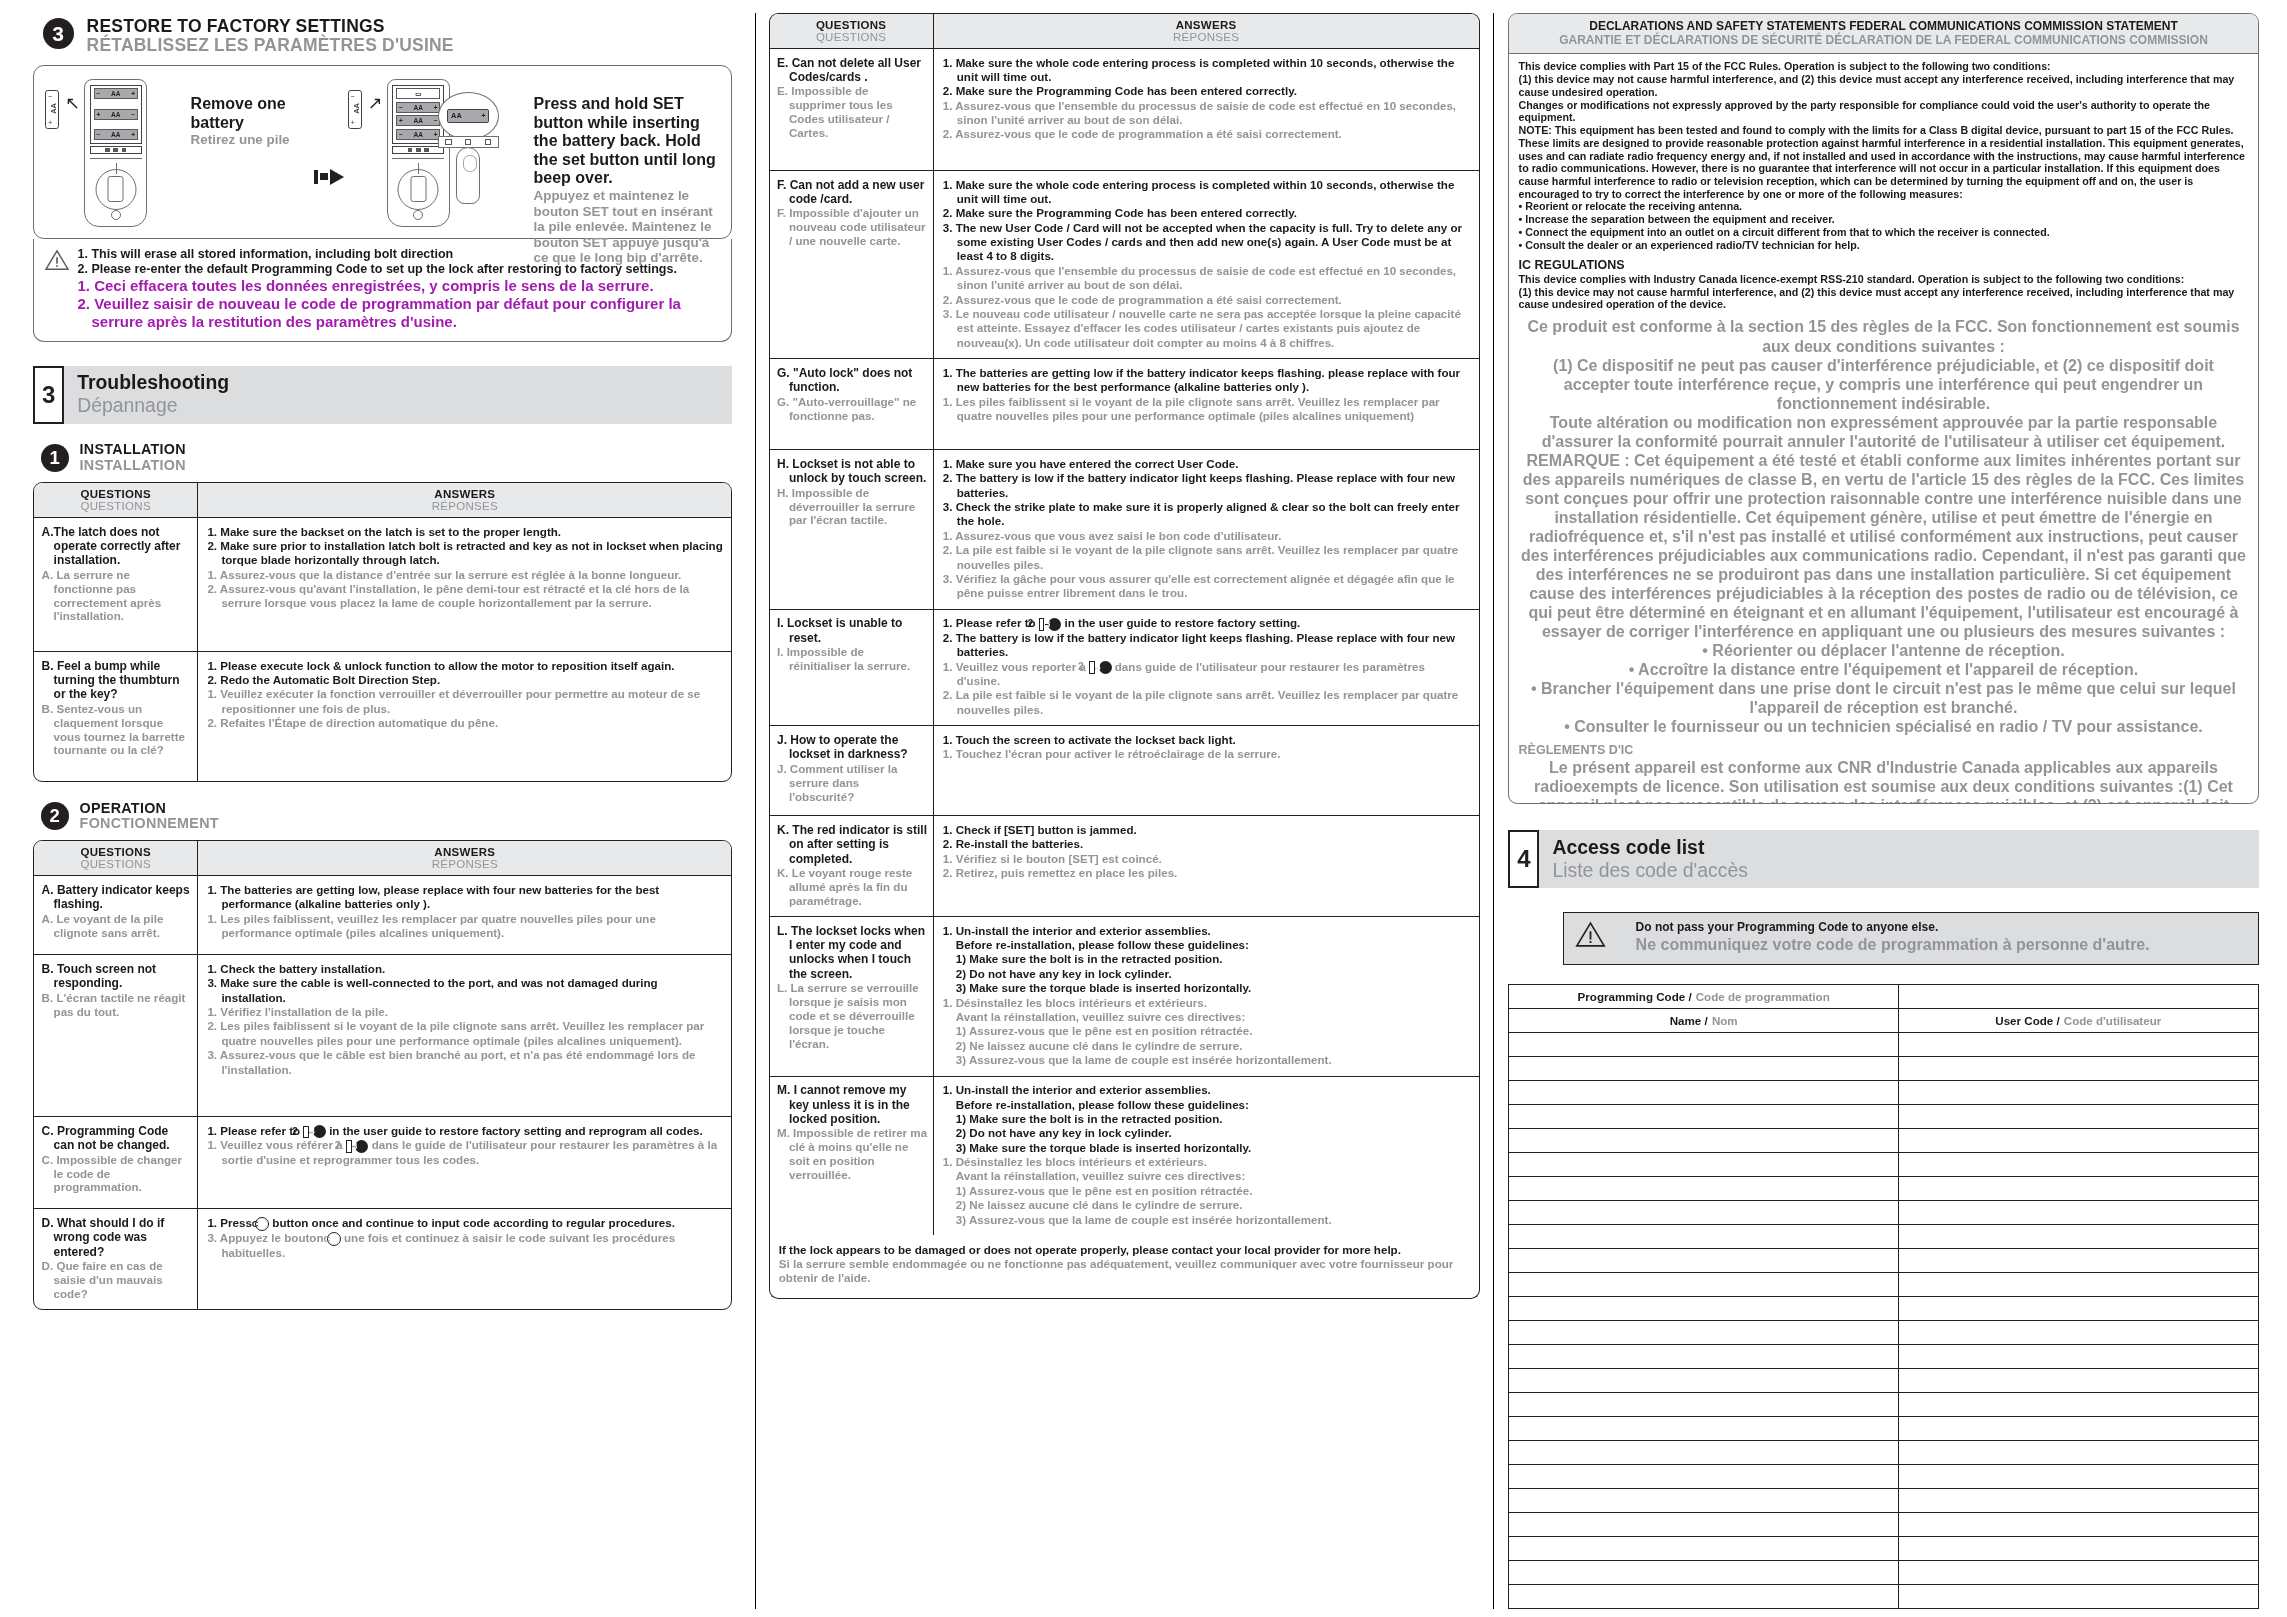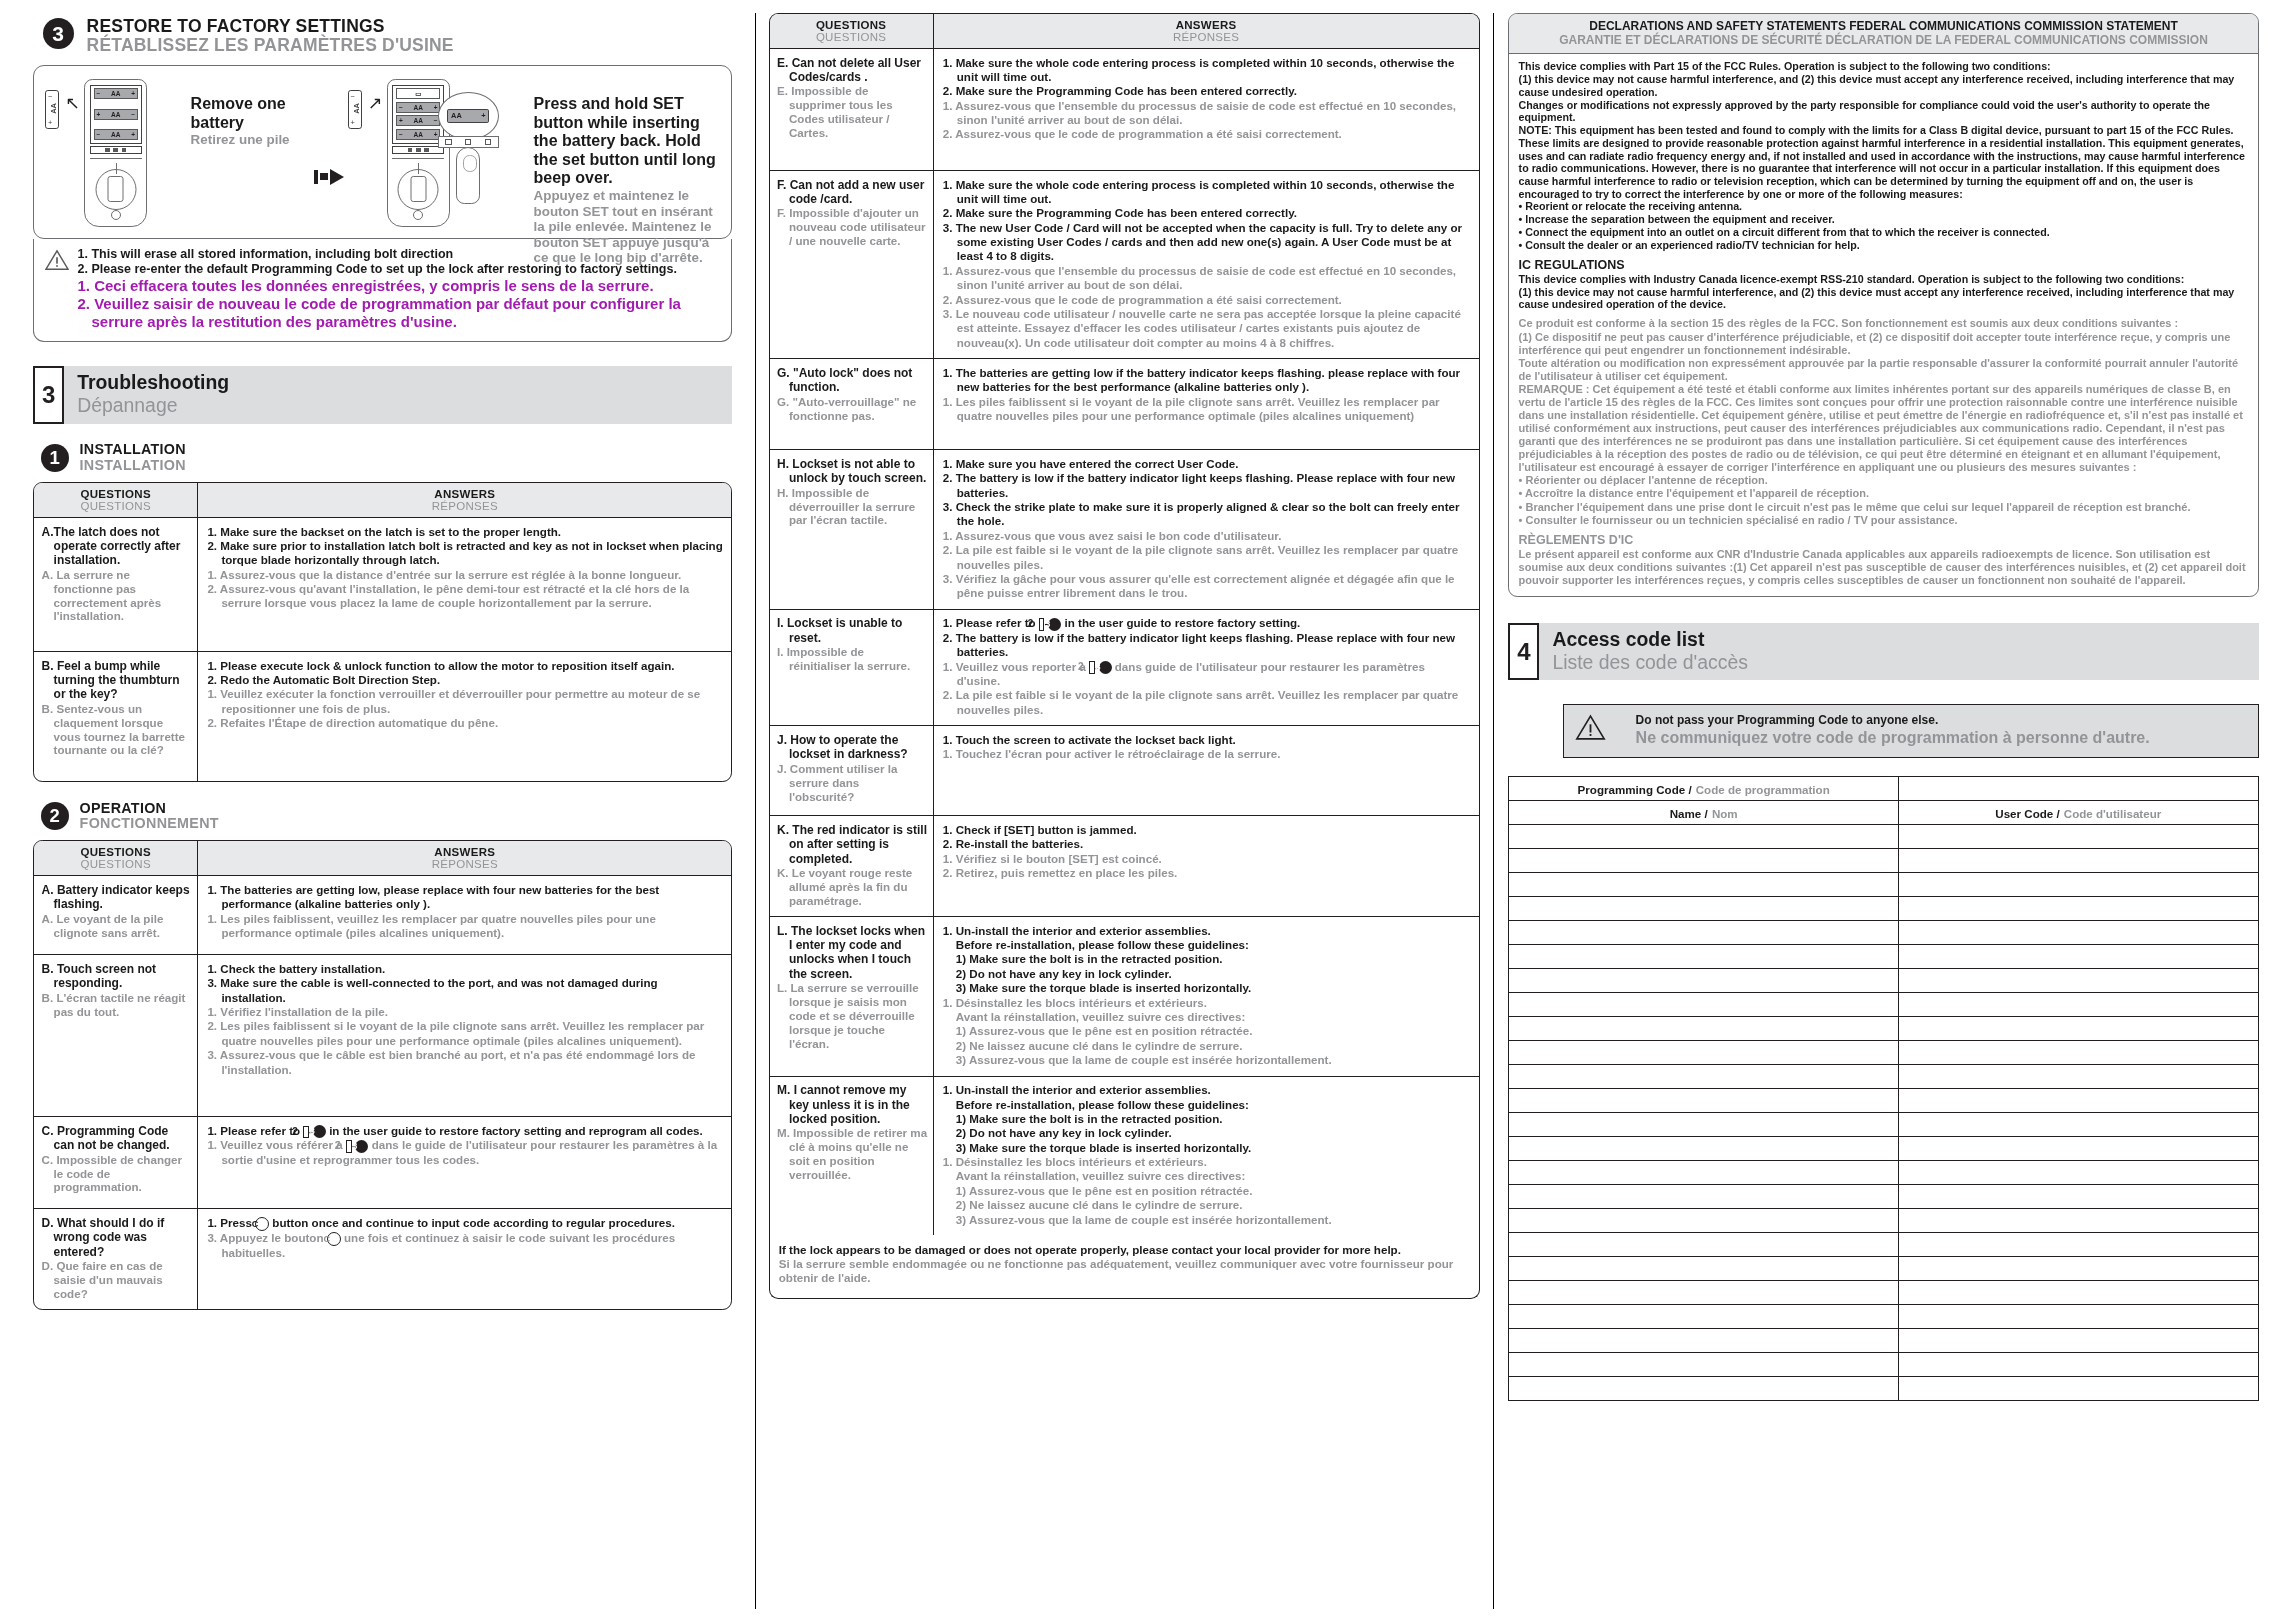--- a/index.html
+++ b/index.html
@@ -207,21 +207,21 @@
   .fn-en { font-size: 11.6px; font-weight: bold; }
   .fn-fr { font-size: 11.6px; font-weight: bold; color: #929497; }
 
   
   .fcc-box { border: 1.5px solid #6d6e71; border-radius: 9.2px; overflow: hidden; }
   .fcc-head { background: #e8e9ea; text-align: center; padding: 4.6px 7.4px 5.5px; border-bottom: 1.3px solid #6d6e71; line-height: 1.2; }
   .fcc-h-en { font-size: 12px; font-weight: bold; }
   .fcc-h-fr { font-size: 12px; font-weight: bold; color: #929497; }
   .fcc-body { padding: 6.5px 9.2px 8.3px 9.2px; line-height: 1.19; }
   .p-en { font-size: 10.7px; font-weight: bold; display: block; }
-  .p-fr { font-size: 11px; font-weight: bold; color: #929497; display: block; }
+  .p-fr { font-size: 16px; font-weight: bold; color: #929497; display: block; text-align: center; }
   .p-gap { margin-top: 6.5px; }
   .sec-title-en { font-size: 12.5px; font-weight: bold; display: block; margin-top: 6.5px; }
   .sec-title-fr { font-size: 12.5px; font-weight: bold; color: #929497; display: block; margin-top: 6.5px; }
 
   
   .note-box {
     background: #dcdddf; border: 1.3px solid #231f20;
     margin: 24px 0 0 55px; padding: 7.4px 9.2px 9.2px 11px;
     display: flex; gap: 9.2px; align-items: flex-start;
   }

